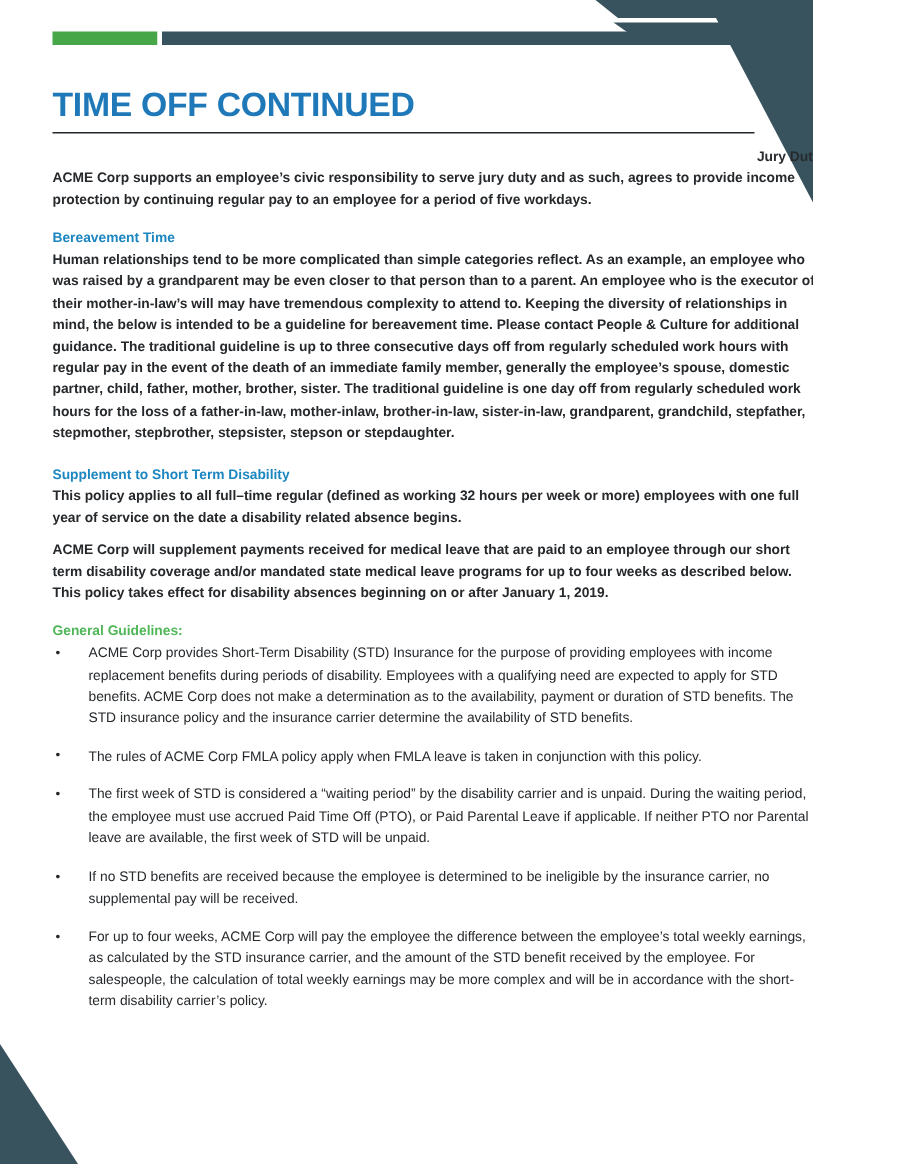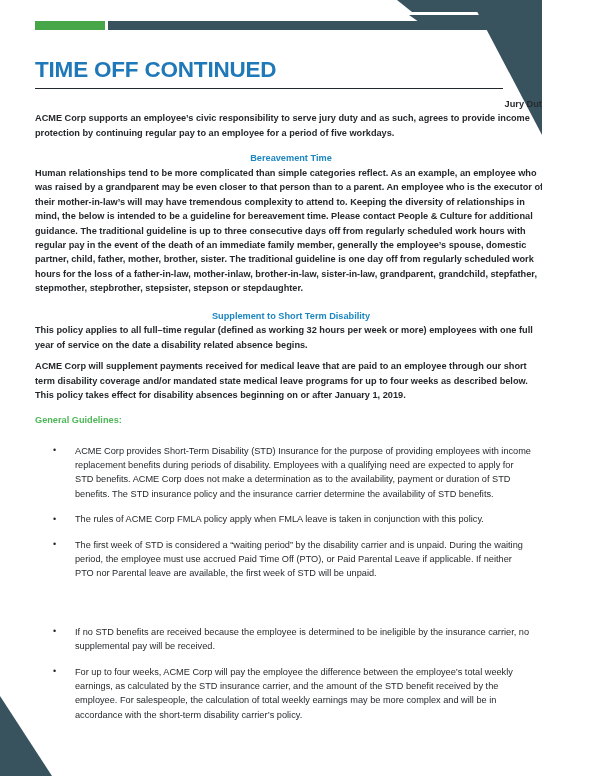--- a/index.html
+++ b/index.html
@@ -88,37 +88,37 @@
   }
 
   .sec { margin: 0; }
   .sec-head {
     font-size: 9.2px;
     font-weight: bold;
     line-height: 1.45;
     margin: 0 0 0.5px 0;
   }
   .sec-head.dark  { color: #262b2e; text-align: right; }
-  .sec-head.blue  { color: #1C86C0; text-align: center; }
+  .sec-head.blue  { color: #1C86C0; }
   .sec-head.green { color: #4FB758; }
 
   p.para {
     margin: 0;
     font-size: 9.2px;
     line-height: 1.565;
     color: #26292c;
     text-align: left;
     font-weight: bold;
   }
   .gap-sm  { height: 7px; }
   .gap-md  { height: 12px; }
   .gap-lg  { height: 14px; }
 
   ul.bullets {
-    margin: 16px;
+    margin: 0;
     padding: 0;
     list-style: none;
   }
   ul.bullets > li {
     position: relative;
     padding-left: 24px;
     font-size: 9.2px;
     line-height: 1.565;
     color: #26292c;
     margin-bottom: 11px;

